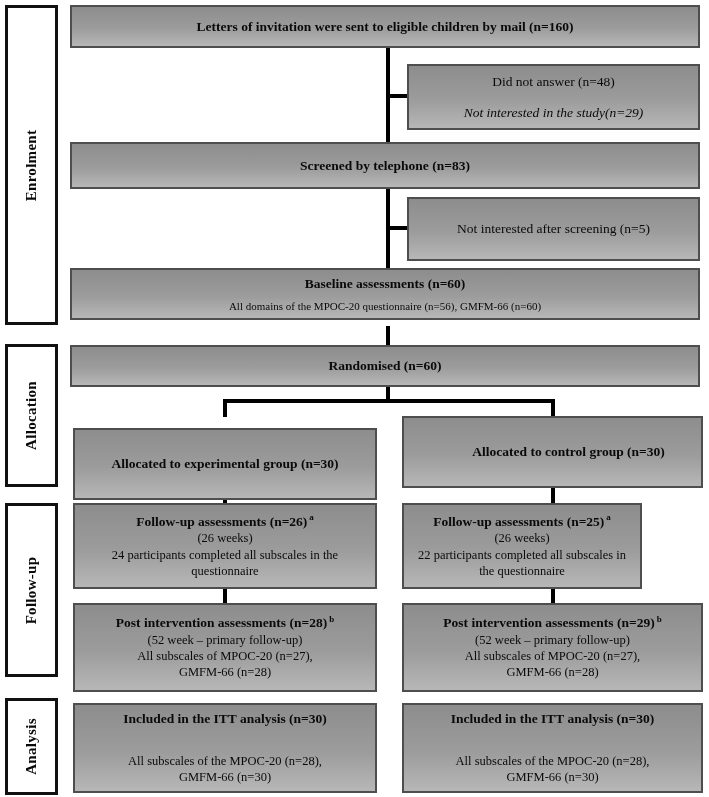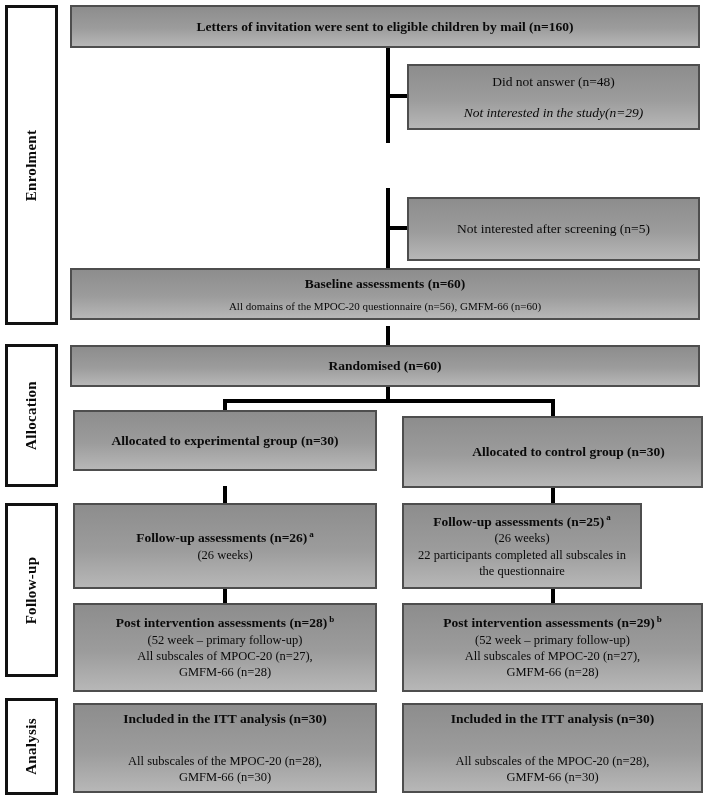--- a/index.html
+++ b/index.html
@@ -77,41 +77,45 @@
 
   <div class="gbox" style="left:70px;top:5px;width:630px;height:43px;">
     <div class="title">Letters of invitation were sent to eligible children by mail (n=160)</div>
   </div>
 
   <div class="gbox" style="left:407px;top:64px;width:293px;height:66px;">
     <div class="side-line">Did not answer (n=48)</div>
     <div class="side-line">Not interested in the study(n=29)</div>
   </div>
 
+  <div class="gbox" style="left:70px;top:142px;width:630px;height:47px;">
+    <div class="title">Screened by telephone (n=83)</div>
+  </div>
 
   <div class="gbox" style="left:407px;top:197px;width:293px;height:64px;">
     <div class="side-line">Not interested after screening (n=5)</div>
   </div>
 
   <div class="gbox" style="left:70px;top:268px;width:630px;height:52px;">
     <div class="title">Baseline assessments (n=60)</div>
     <div class="sub">All domains of the MPOC-20 questionnaire (n=56), GMFM-66 (n=60)</div>
   </div>
 
   <div class="gbox" style="left:70px;top:345px;width:630px;height:42px;">
     <div class="title">Randomised (n=60)</div>
   </div>
 
-  <div class="gbox" style="left:73px;top:410px;width:304px;height:61px;">
+  <div class="gbox" style="left:73px;top:428px;width:304px;height:72px;">
     <div class="title">Allocated to experimental group (n=30)</div>
   </div>
 
   <div class="gbox" style="left:73px;top:503px;width:304px;height:86px;">
     <div class="title"><span>Follow-up assessments (n=26)</span><sup class="fnote">a</sup></div>
     <div class="body-line">(26 weeks)</div>
+    <div class="body-line">24 participants completed all subscales in the questionnaire</div>
   </div>
 
   <div class="gbox" style="left:73px;top:603px;width:304px;height:89px;">
     <div class="title"><span>Post intervention assessments (n=28)</span><sup class="fnote">b</sup></div>
     <div class="body-line">(52 week – primary follow-up)</div>
     <div class="body-line">All subscales of MPOC-20 (n=27),</div>
     <div class="body-line">GMFM-66 (n=28)</div>
   </div>
 
   <div class="gbox" style="left:73px;top:703px;width:304px;height:90px;">

